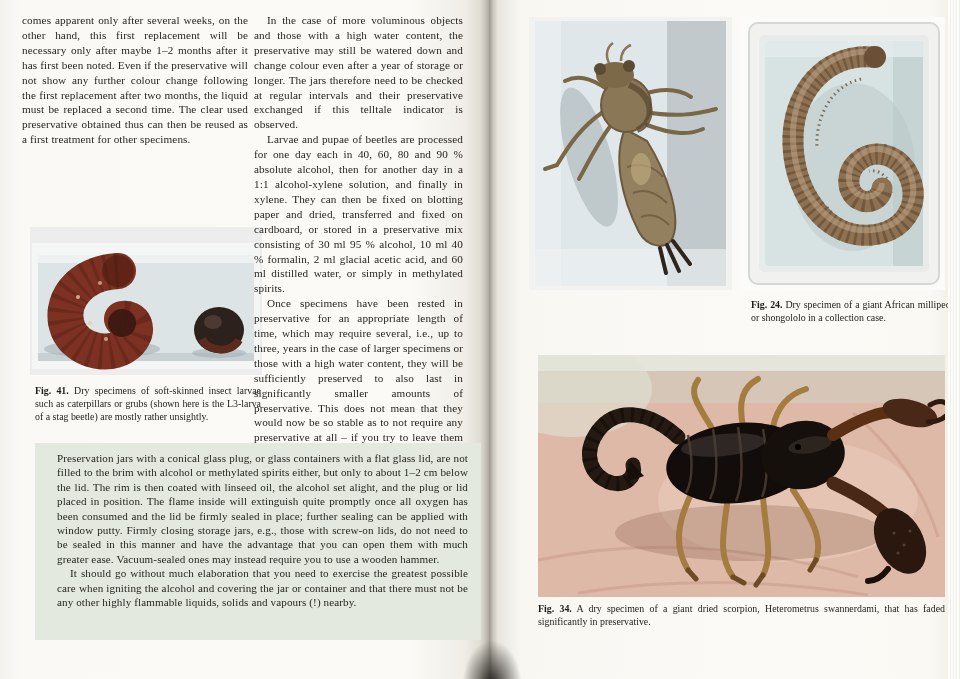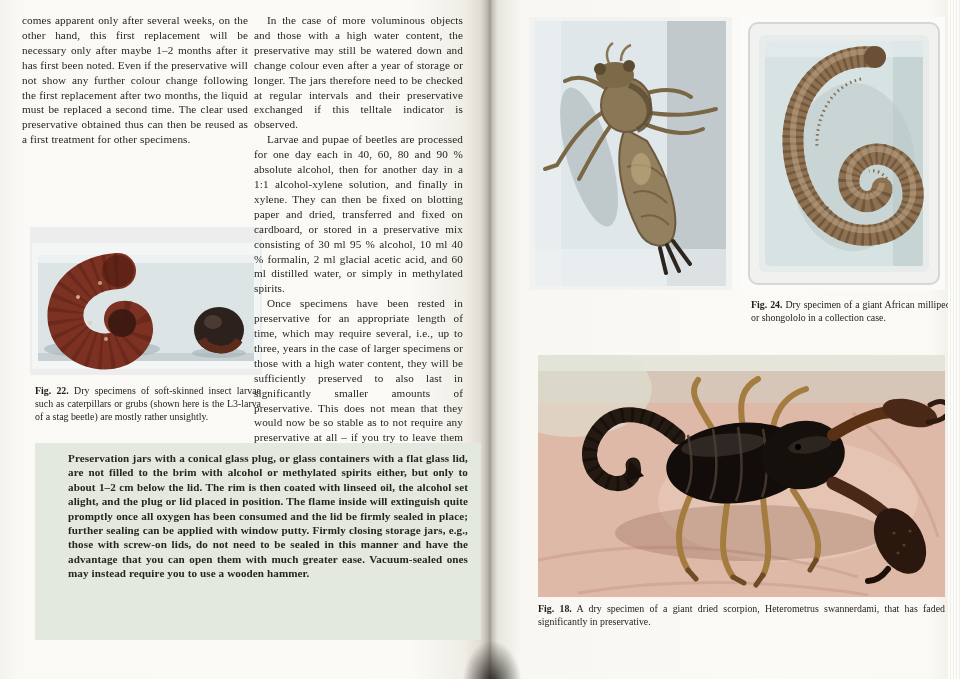--- a/index.html
+++ b/index.html
@@ -34,21 +34,21 @@
   .caption {
     position:absolute; font-size:9.9px; line-height:13px; text-align:justify; color:#1f1d1a;
   }
   .caption .figlabel { font-weight:bold; }
   .caption .species { }
   .note-box {
     position:absolute; left:35px; top:443px; width:446px; height:197px;
     background:#e4e9df;
   }
   .note-box .inner {
-    padding:8px 13px 0 33px; font-size:11.1px; line-height:14.4px; text-align:justify; letter-spacing:.1px;font-weight:bold;
+    padding:8px 13px 0 22px; font-size:11.1px; line-height:14.4px; text-align:justify; letter-spacing:.1px;
   }
   .note-box p { margin:0; }
   .note-box p.indent { text-indent:13px; }
   .photo { position:absolute; overflow:hidden; }
   .photo svg { display:block; }
 </style>
 </head>
 <body>
 
 <div class="spread">
@@ -77,32 +77,33 @@
         <circle cx="60" cy="96" r="2" fill="#e8c9a8" opacity="0.8"></circle>
         <circle cx="76" cy="112" r="2" fill="#e8c9a8" opacity="0.7"></circle>
         <circle cx="70" cy="56" r="2" fill="#e8c9a8" opacity="0.7"></circle>
         <ellipse cx="189" cy="103" rx="25" ry="23" fill="#2c211c"></ellipse>
         <path d="M 172 112 C 178 125 201 127 209 113" stroke="#5c2b1c" stroke-width="8" fill="none"></path>
         <ellipse cx="183" cy="95" rx="9" ry="7" fill="#4a3a32"></ellipse>
       </svg>
     </div>
 
     <div class="caption" style="left:35px; top:384px; width:226px;">
-      <span class="figlabel">Fig. 22.</span><span> Dry specimens of soft-skinned insect larvae such as caterpillars or grubs (shown here is the L3-larva of a stag beetle) are mostly rather unsightly.</span>
+      <span class="figlabel">Fig. 41.</span><span> Dry specimens of soft-skinned insect larvae such as caterpillars or grubs (shown here is the L3-larva of a stag beetle) are mostly rather unsightly.</span>
     </div>
 
     <div class="bodytext" style="left:254px; top:13px; width:209px;">
       <p class="indent">In the case of more voluminous objects and those with a high water content, the preservative may still be watered down and change colour even after a year of storage or longer. The jars therefore need to be checked at regular intervals and their preservative exchanged if this telltale indicator is observed.</p>
       <p class="indent">Larvae and pupae of beetles are processed for one day each in 40, 60, 80 and 90 % absolute alcohol, then for another day in a 1:1 alcohol-xylene solution, and finally in xylene. They can then be fixed on blotting paper and dried, transferred and fixed on cardboard, or stored in a preservative mix consisting of 30 ml 95 % alcohol, 10 ml 40 % formalin, 2 ml glacial acetic acid, and 60 ml distilled water, or simply in methylated spirits.</p>
       <p class="indent">Once specimens have been rested in preservative for an appropriate length of time, which may require several, i.e., up to three, years in the case of larger specimens or those with a high water content, they will be sufficiently preserved to also last in significantly smaller amounts of preservative. This does not mean that they would now be so stable as to not require any preservative at all – if you try to leave them completely dry, shrinkage and brittleness will be the inevitable consequence.</p>
     </div>
 
     <div class="note-box">
       <div class="inner">
         <p>Preservation jars with a conical glass plug, or glass containers with a flat glass lid, are not filled to the brim with alcohol or methylated spirits either, but only to about 1–2 cm below the lid. The rim is then coated with linseed oil, the alcohol set alight, and the plug or lid placed in position. The flame inside will extinguish quite promptly once all oxygen has been consumed and the lid be firmly sealed in place; further sealing can be applied with window putty. Firmly closing storage jars, e.g., those with screw-on lids, do not need to be sealed in this manner and have the advantage that you can open them with much greater ease. Vacuum-sealed ones may instead require you to use a wooden hammer.</p>
+        <p class="indent">It should go without much elaboration that you need to exercise the greatest possible care when igniting the alcohol and covering the jar or container and that there must not be any other highly flammable liquids, solids and vapours (!) nearby.</p>
       </div>
     </div>
   </div>
 
   <div class="page-right"></div>
 
   <div class="photo" style="left:529px; top:17px; width:203px; height:273px;">
     <svg width="203" height="273" viewBox="0 0 203 273" xmlns="http://www.w3.org/2000/svg">
       <rect width="203" height="273" fill="#f2f3f1"></rect>
       <rect x="6" y="4" width="191" height="265" fill="#dfe7ea"></rect>
@@ -184,21 +185,21 @@
       <ellipse cx="362" cy="186" rx="23" ry="35" fill="#2a170e" transform="rotate(-28 362 186)"></ellipse>
       <path d="M 350 214 C 344 222 338 226 330 226" stroke="#1b0f08" stroke-width="6" fill="none" stroke-linecap="round"></path>
       <circle cx="356" cy="178" r="1.6" fill="#5a3b28"></circle>
         <circle cx="366" cy="190" r="1.6" fill="#5a3b28"></circle>
       <circle cx="372" cy="176" r="1.6" fill="#5a3b28"></circle>
         <circle cx="360" cy="198" r="1.6" fill="#5a3b28"></circle>
     </svg>
   </div>
 
   <div class="caption" style="left:538px; top:602px; width:407px;">
-    <span class="figlabel">Fig. 18.</span><span> A dry specimen of a giant dried scorpion, </span><span class="species">Heterometrus swannerdami</span><span>, that has faded significantly in preservative.</span>
+    <span class="figlabel">Fig. 34.</span><span> A dry specimen of a giant dried scorpion, </span><span class="species">Heterometrus swannerdami</span><span>, that has faded significantly in preservative.</span>
   </div>
 
   <div style="position:absolute; left:480px; top:0; width:18px; height:679px; pointer-events:none;
               background:linear-gradient(90deg, rgba(60,55,45,0) 0%, rgba(60,55,45,.18) 45%, rgba(60,55,45,.30) 55%, rgba(60,55,45,.10) 70%, rgba(60,55,45,0) 100%);"></div>
   <div class="gutter-blob"></div>
   <div class="page-edge-right"></div>
 
 </div>
 
 </body></html>

